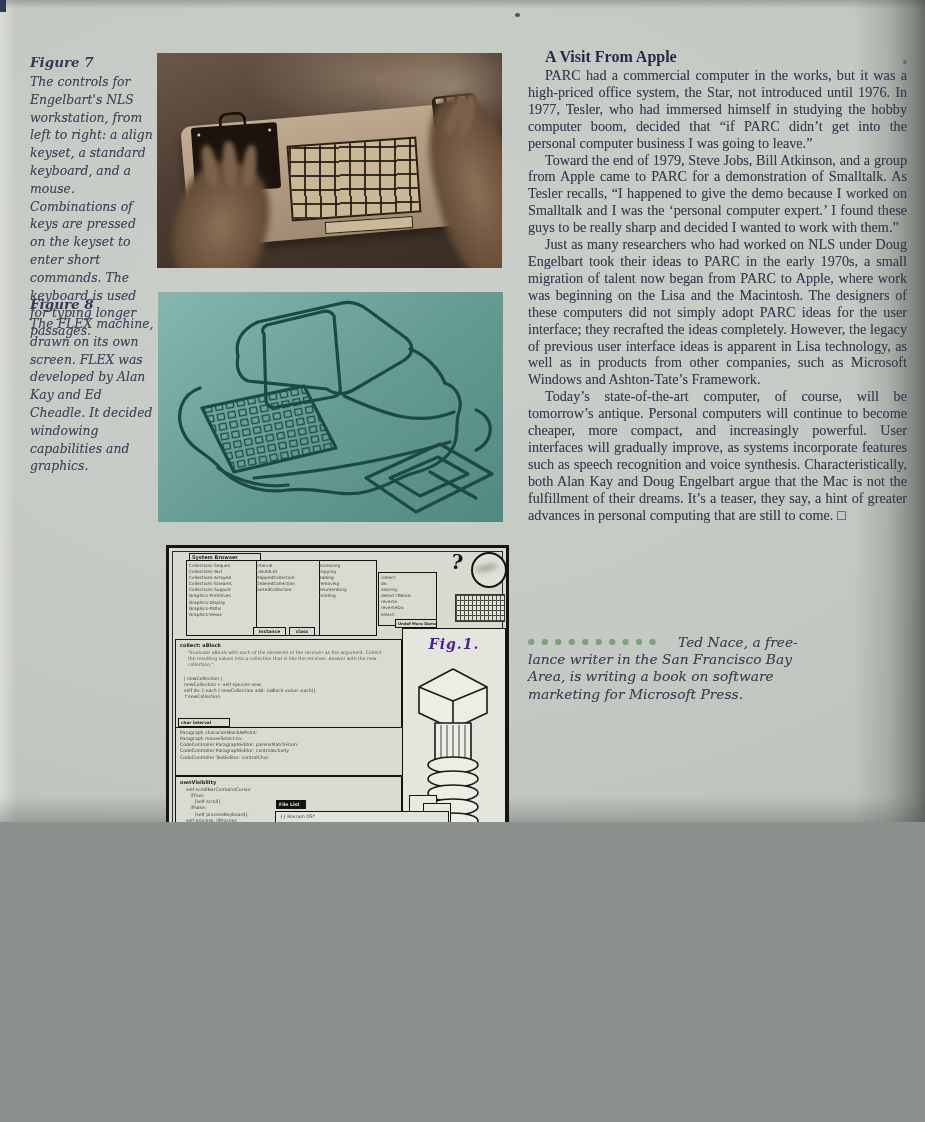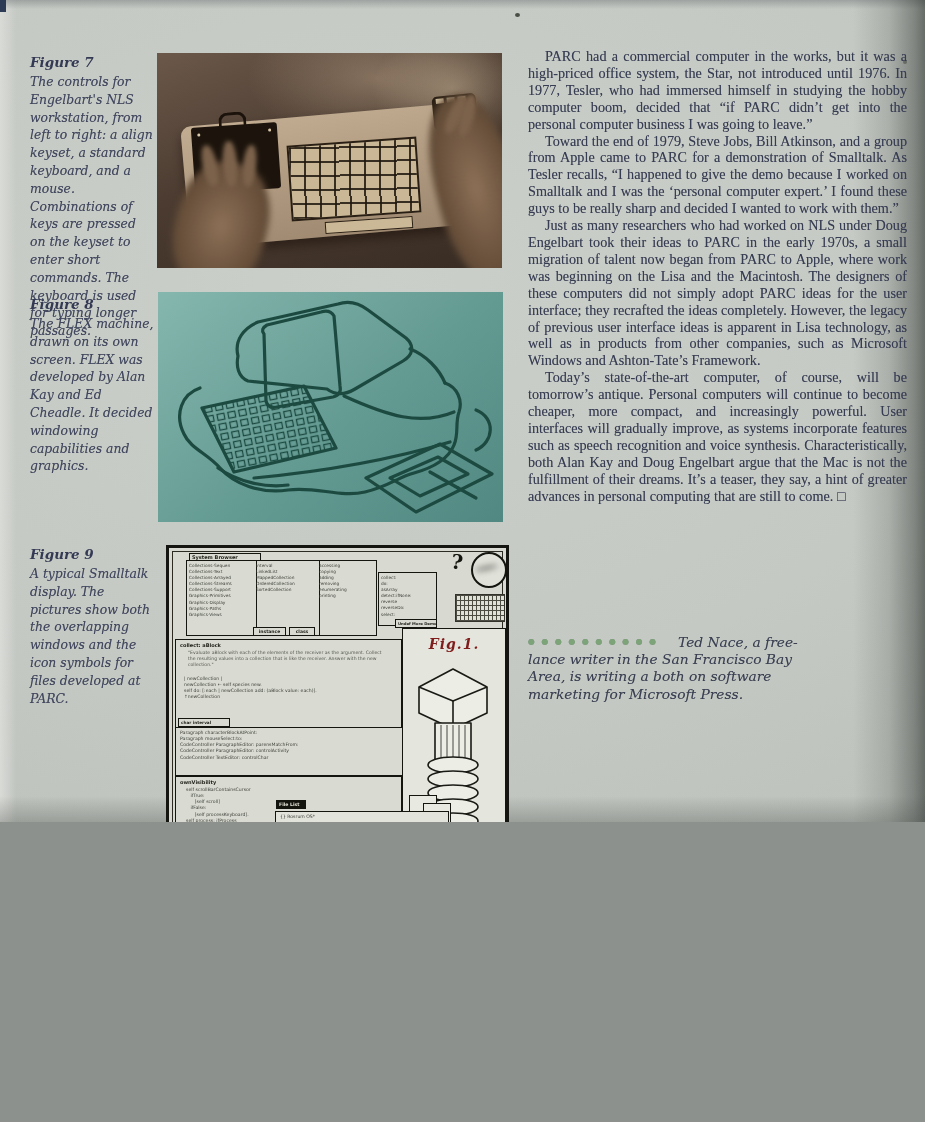--- a/index.html
+++ b/index.html
@@ -69,21 +69,21 @@
   .bcol div{font:4.3px/6.1px "DejaVu Sans",sans-serif;color:#3c3f37;white-space:nowrap;filter:blur(.2px);}
   .btn{position:absolute;background:#d9dbd3;border:1px solid #15150f;box-sizing:border-box;
     font:bold 4.5px/7px "DejaVu Sans",sans-serif;text-align:center;color:#26261f;}
   .filelist-row{display:flex;align-items:center;gap:1px;font:4.4px/6.8px "DejaVu Sans",sans-serif;color:#3a3d35;filter:blur(.2px);}
   .filelist-row .tag{border:.8px solid #26261f;padding:0 1px;font-size:4px;line-height:5px;}
   .filelist-row.sel{background:#14140f;color:#ddddd2;}
   .filelist-row.sel .tag{border-color:#ddddd2;}
   .codeblock{position:absolute;background:#14140f;color:#d9d9cd;padding:2px 3px;box-sizing:border-box;}
   .codeblock div{font:4.4px/6.6px "DejaVu Sans Mono",monospace;white-space:pre;filter:blur(.2px);}
   .fig1-title{position:absolute;left:0;right:0;top:8px;text-align:center;
-    font:bold italic 14px/14px "DejaVu Serif",serif;color:#7f1d1d;letter-spacing:1px;}
+    font:bold italic 14px/14px "DejaVu Serif",serif;color:#4c1d95;letter-spacing:1px;}
   .clock{position:absolute;width:32px;height:32px;border:2.5px solid #15150f;border-radius:50%;background:#e0e2da;}
   .clock .hand{position:absolute;left:2px;top:13px;width:23px;height:2.2px;background:#15150f;transform:rotate(-12deg);}
   .gridicon{position:absolute;width:48px;height:26px;border:1px solid #33332c;background-color:#dfe1d9;
     background-image:repeating-linear-gradient(90deg,#4c4c42 0 1px,transparent 1px 4px),
                      repeating-linear-gradient(0deg,#4c4c42 0 1px,transparent 1px 5px);}
   .person{position:absolute;width:22px;height:32px;text-align:center;}
   .person .q{font:bold 20px/18px "DejaVu Serif",serif;color:#15150f;display:block;transform:rotate(8deg);}
   .person .base1{width:9px;height:6px;background:#15150f;margin:0 auto;}
   .person .base2{width:15px;height:3.5px;background:#15150f;margin:0 auto;}
 
@@ -123,24 +123,20 @@
   <div class="mirror">THE BOTTOM LINE</div>
   <div class="mirror2"></div>
 
   <div class="cap" style="top:54px;">
     <h3>Figure 7</h3>
     <p>The controls for Engelbart's NLS workstation, from left to right: a align keyset, a standard keyboard, and a mouse. Combinations of keys are pressed on the keyset to enter short commands. The keyboard is used for typing longer passages.</p>
   </div>
   <div class="cap" style="top:296px;">
     <h3>Figure 8</h3>
     <p>The FLEX machine, drawn on its own screen. FLEX was developed by Alan Kay and Ed Cheadle. It decided windowing capabilities and graphics.</p>
-  </div>
-  <div class="cap" style="top:546px;">
-    <h3>Figure 9</h3>
-    <p>A typical Smalltalk display. The pictures show both the overlapping windows and the icon symbols for files developed at PARC.</p>
   </div>
 
   <div class="fig7">
     <div class="ph-light1"></div>
     <div class="ph-light2"></div>
     <div class="ph-table"></div>
     <div class="ph-keys"></div>
     <div class="ph-spacebar"></div>
     <div class="ph-keyset">
       <span class="handle"></span>
@@ -358,30 +354,31 @@
           <div>ScreenForm:</div>
           <div>   postScreenImage:</div>
           <div>      (TIFF? a form: a file: file).</div>
           <div>   updateDisplay: 'R' outputScreen: pr.</div>
         </div>
       <div class="t" style="position:absolute;left:4px;top:112px;">Form readFrom: 'FileDialog.form' then: self</div>
     </div>
   </div>
 
   <section class="article">
+    <h2>A Visit From Apple</h2>
     <div>
         <p>PARC had a commercial computer in the works, but it was a high-priced office system, the Star, not introduced until 1976. In 1977, Tesler, who had immersed himself in studying the hobby computer boom, decided that “if PARC didn’t get into the personal computer business I was going to leave.”</p>
         <p>Toward the end of 1979, Steve Jobs, Bill Atkinson, and a group from Apple came to PARC for a demonstration of Smalltalk. As Tesler recalls, “I happened to give the demo because I worked on Smalltalk and I was the ‘personal computer expert.’ I found these guys to be really sharp and decided I wanted to work with them.”</p>
         <p>Just as many researchers who had worked on NLS under Doug Engelbart took their ideas to PARC in the early 1970s, a small migration of talent now began from PARC to Apple, where work was beginning on the Lisa and the Macintosh. The designers of these computers did not simply adopt PARC ideas for the user interface; they recrafted the ideas completely. However, the legacy of previous user interface ideas is apparent in Lisa technology, as well as in products from other companies, such as Microsoft Windows and Ashton-Tate’s Framework.</p>
         <p>Today’s state-of-the-art computer, of course, will be tomorrow’s antique. Personal computers will continue to become cheaper, more compact, and increasingly powerful. User interfaces will gradually improve, as systems incorporate features such as speech recognition and voice synthesis. Characteristically, both Alan Kay and Doug Engelbart argue that the Mac is not the fulfillment of their dreams. It’s a teaser, they say, a hint of greater advances in personal computing that are still to come.  □</p>
       </div>
   </section>
 
   <div class="bio">
-    <span class="dots">●●●●●●●●●●</span><span>Ted Nace, a free-lance writer in the San Francisco Bay Area, is writing a both on software marketing for Microsoft Press.</span>
+    <span class="dots">●●●●●●●●●●</span><span>Ted Nace, a free-lance writer in the San Francisco Bay Area, is writing a book on software marketing for Microsoft Press.</span>
   </div>
 
   <div class="footer">
     <span>Rectangle</span>
     <span>123</span>
   </div>
 
 </div>
 
 </body></html>

